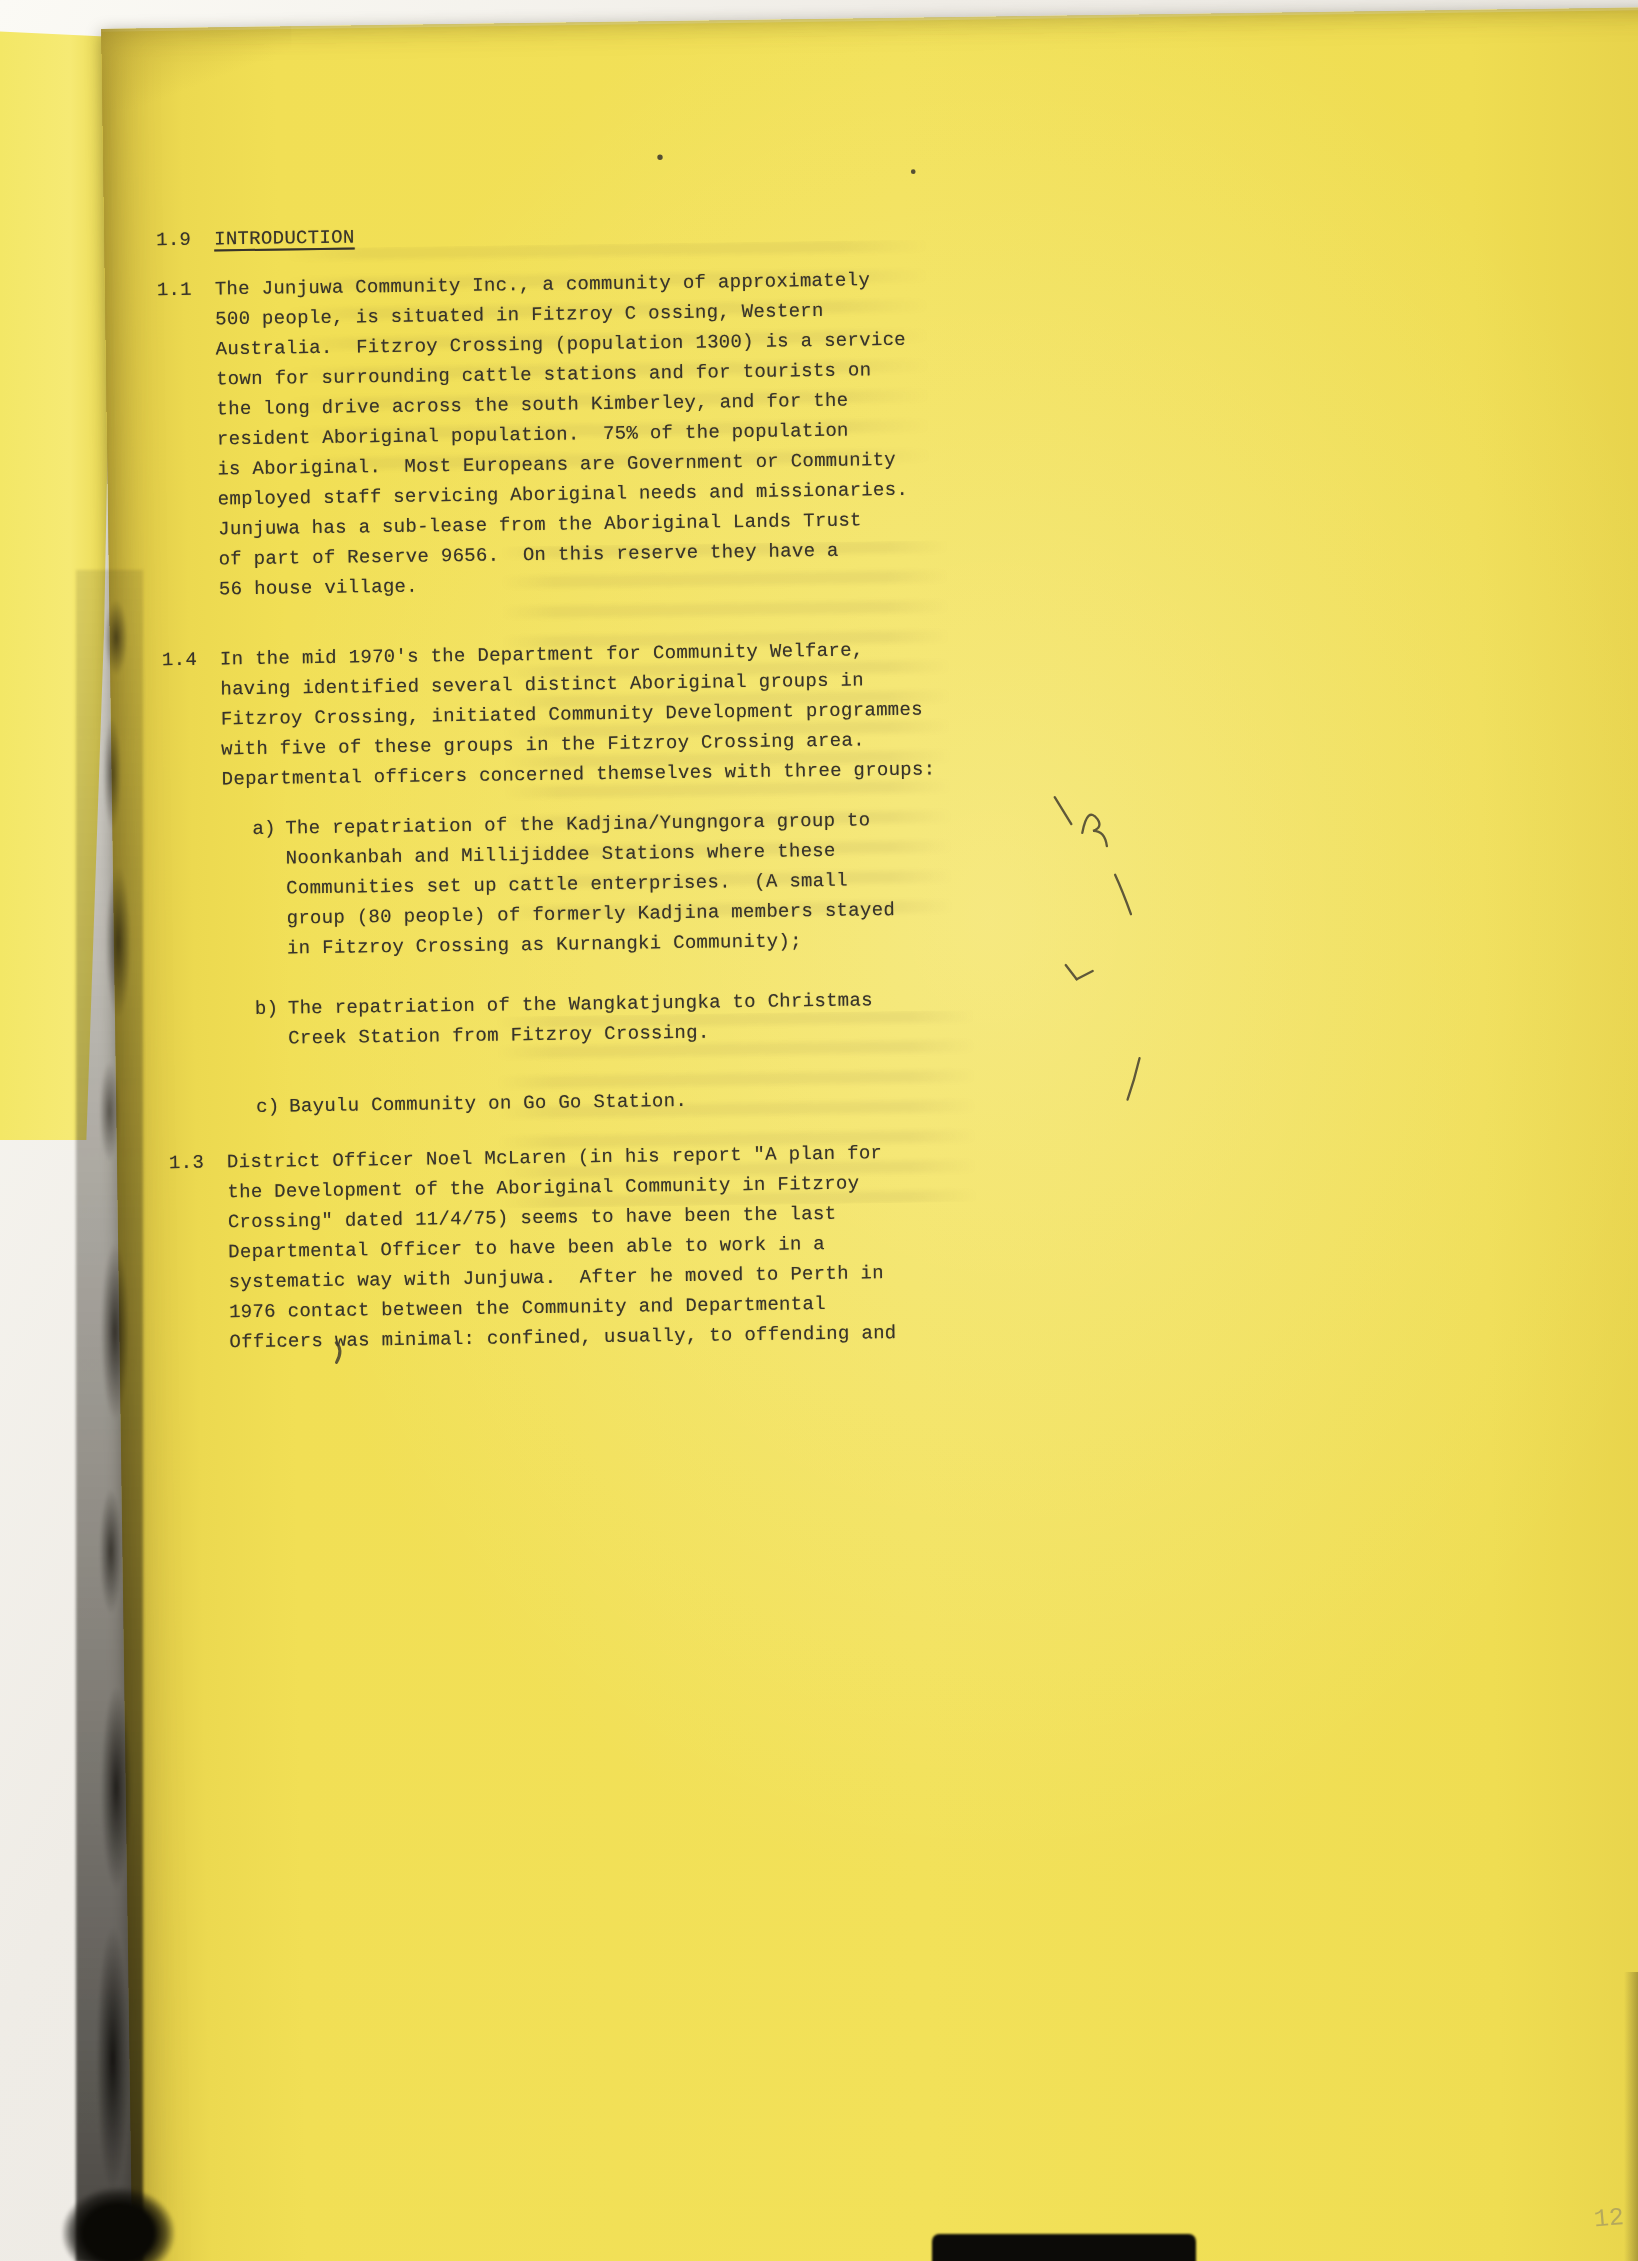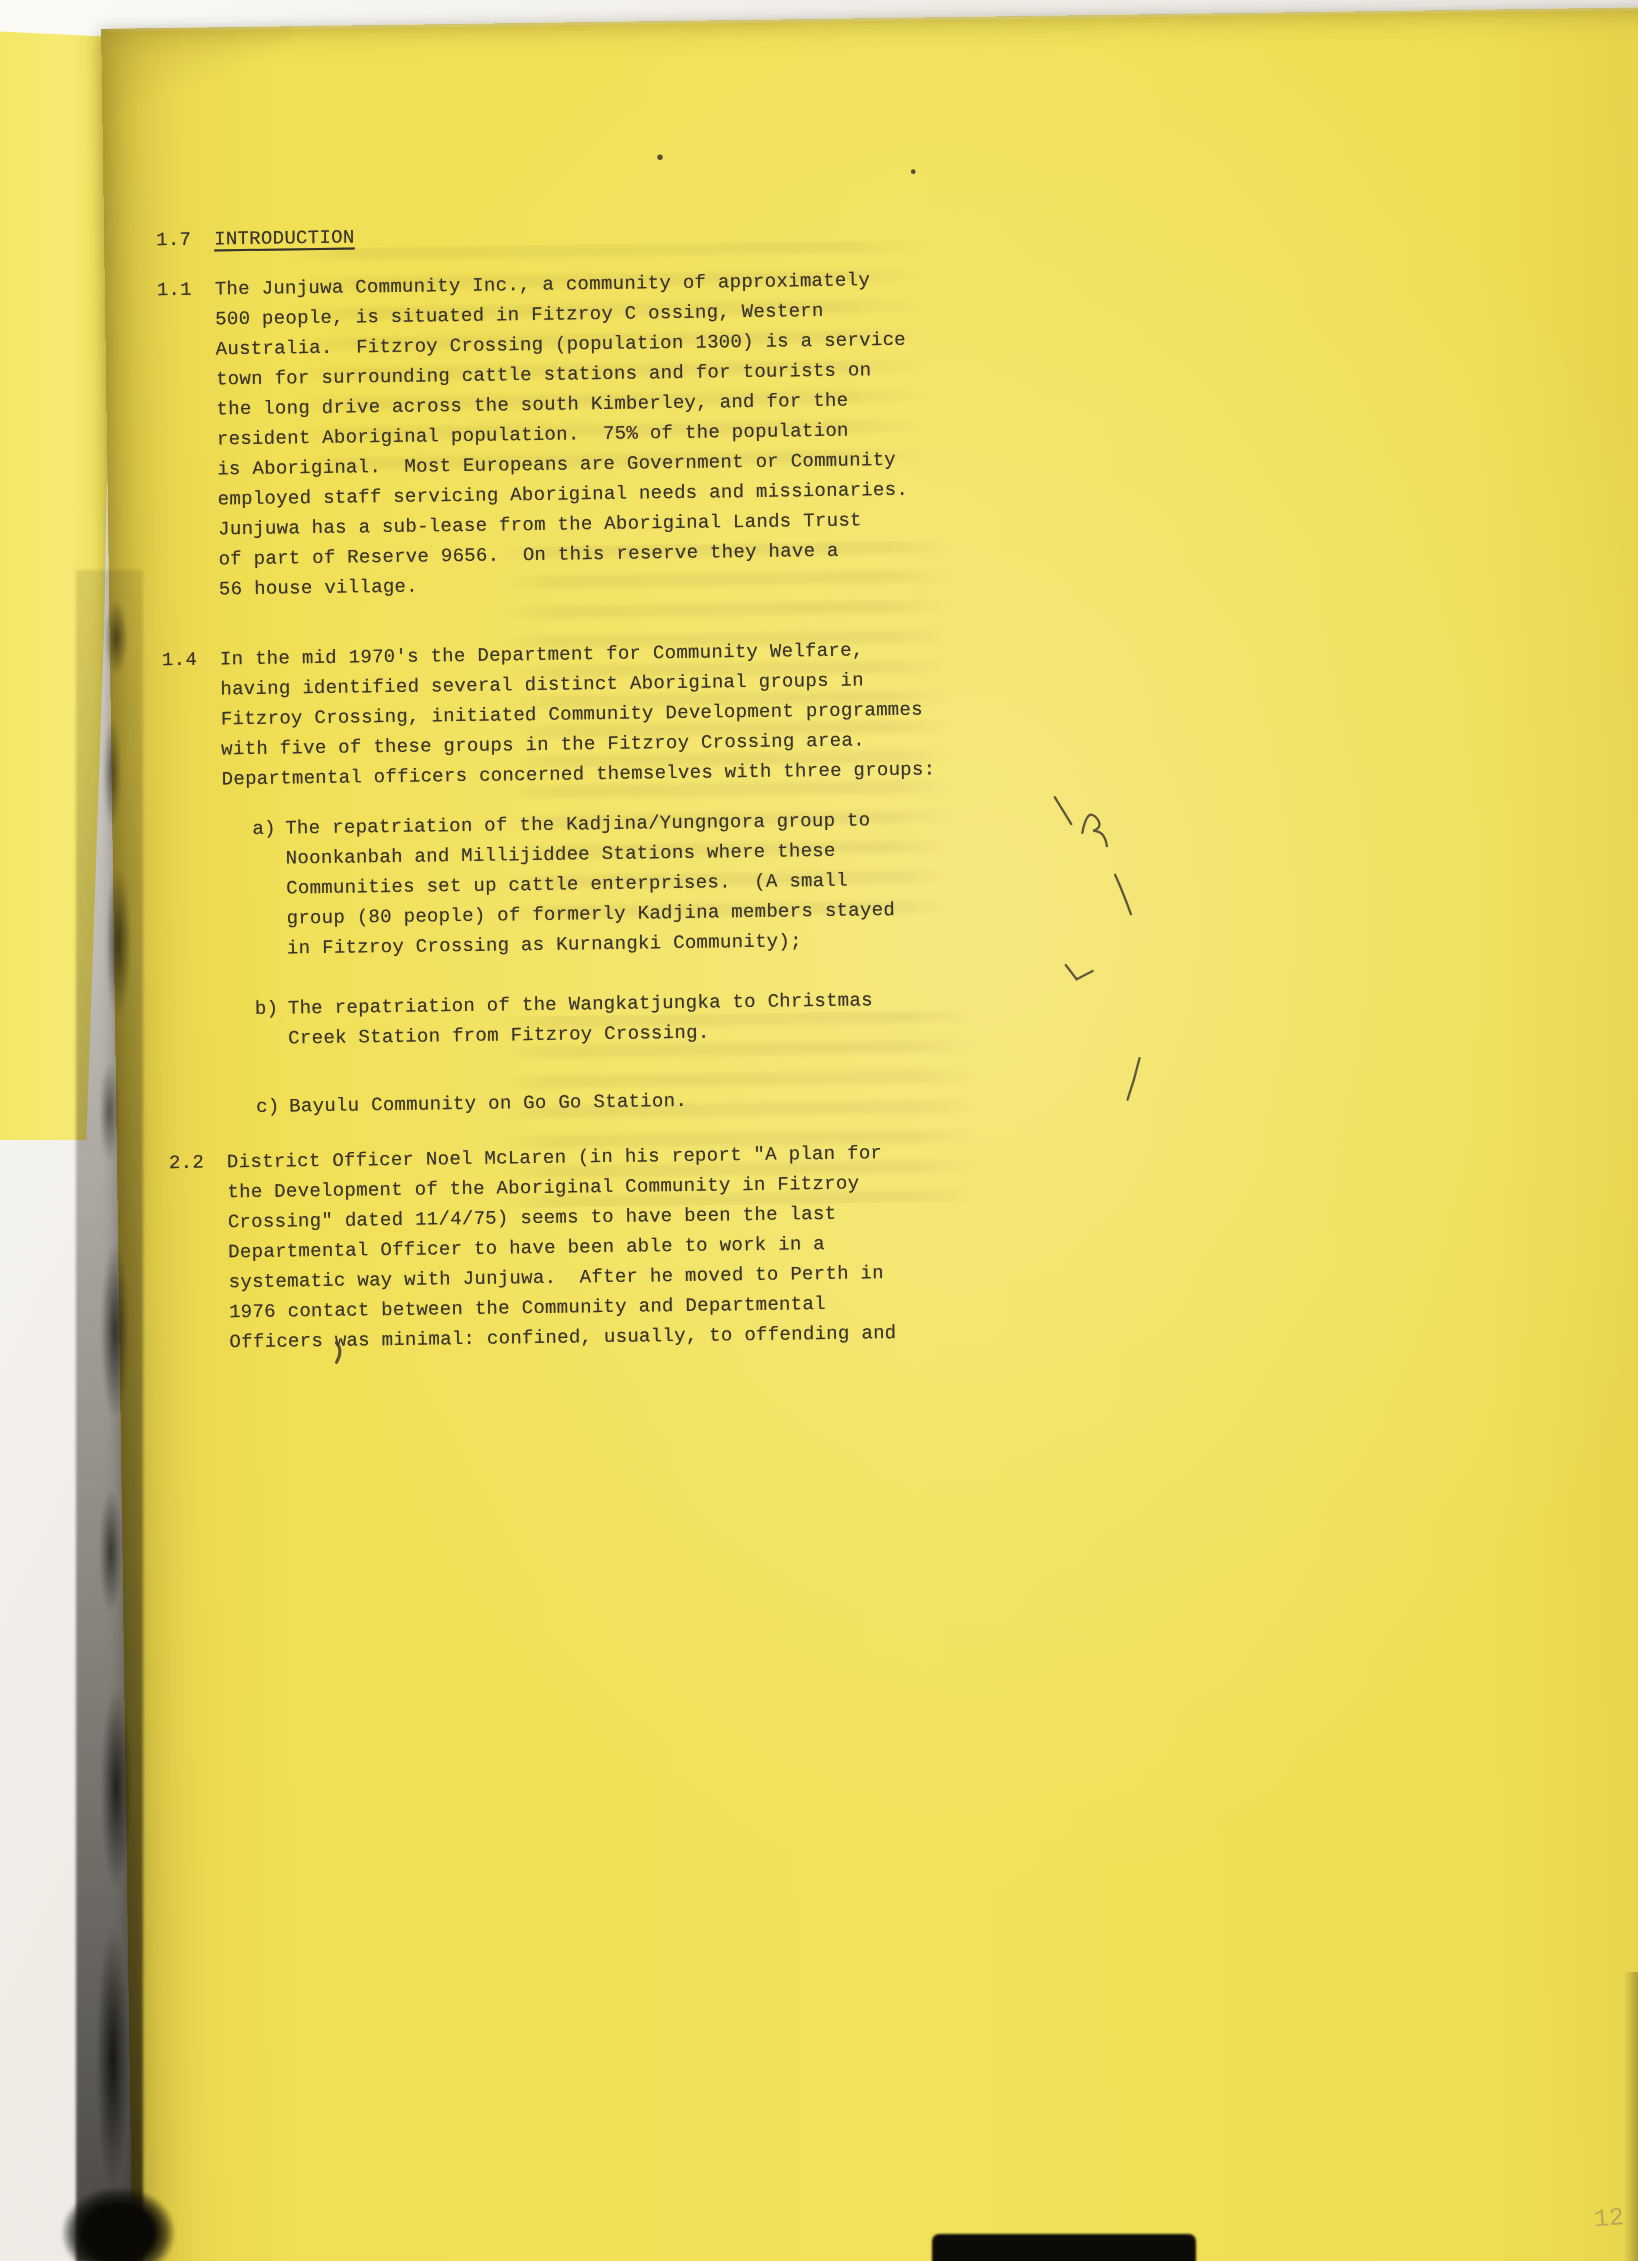--- a/index.html
+++ b/index.html
@@ -159,21 +159,21 @@
 <div class="page">
   <div class="fold-shadow"></div>
 
   <div class="ghost ghost-a"></div>
   <div class="ghost ghost-b"></div>
   <div class="ghost ghost-c"></div>
 
   <div class="content">
 
     <div class="block heading-block">
-      <span class="num">1.7</span>
+      <span class="num">1.9</span>
       <span class="title">INTRODUCTION</span>
     </div>
 
     <div class="block sec-11">
       <span class="num">1.1</span>
       <div class="para">The Junjuwa Community Inc., a community of approximately
 500 people, is situated in Fitzroy C ossing, Western
 Australia.  Fitzroy Crossing (population 1300) is a service
 town for surrounding cattle stations and for tourists on
 the long drive across the south Kimberley, and for the
@@ -208,21 +208,21 @@
       <div class="para">The repatriation of the Wangkatjungka to Christmas
 Creek Station from Fitzroy Crossing.</div>
     </div>
 
     <div class="block sub item-c">
       <span class="num">c)</span>
       <div class="para">Bayulu Community on Go Go Station.</div>
     </div>
 
     <div class="block">
-      <span class="num">2.2</span>
+      <span class="num">1.3</span>
       <div class="para">District Officer Noel McLaren (in his report "A plan for
 the Development of the Aboriginal Community in Fitzroy
 Crossing" dated 11/4/75) seems to have been the last
 Departmental Officer to have been able to work in a
 systematic way with Junjuwa.  After he moved to Perth in
 1976 contact between the Community and Departmental
 Officers was minimal: confined, usually, to offending and</div>
     </div>
 
   </div>

